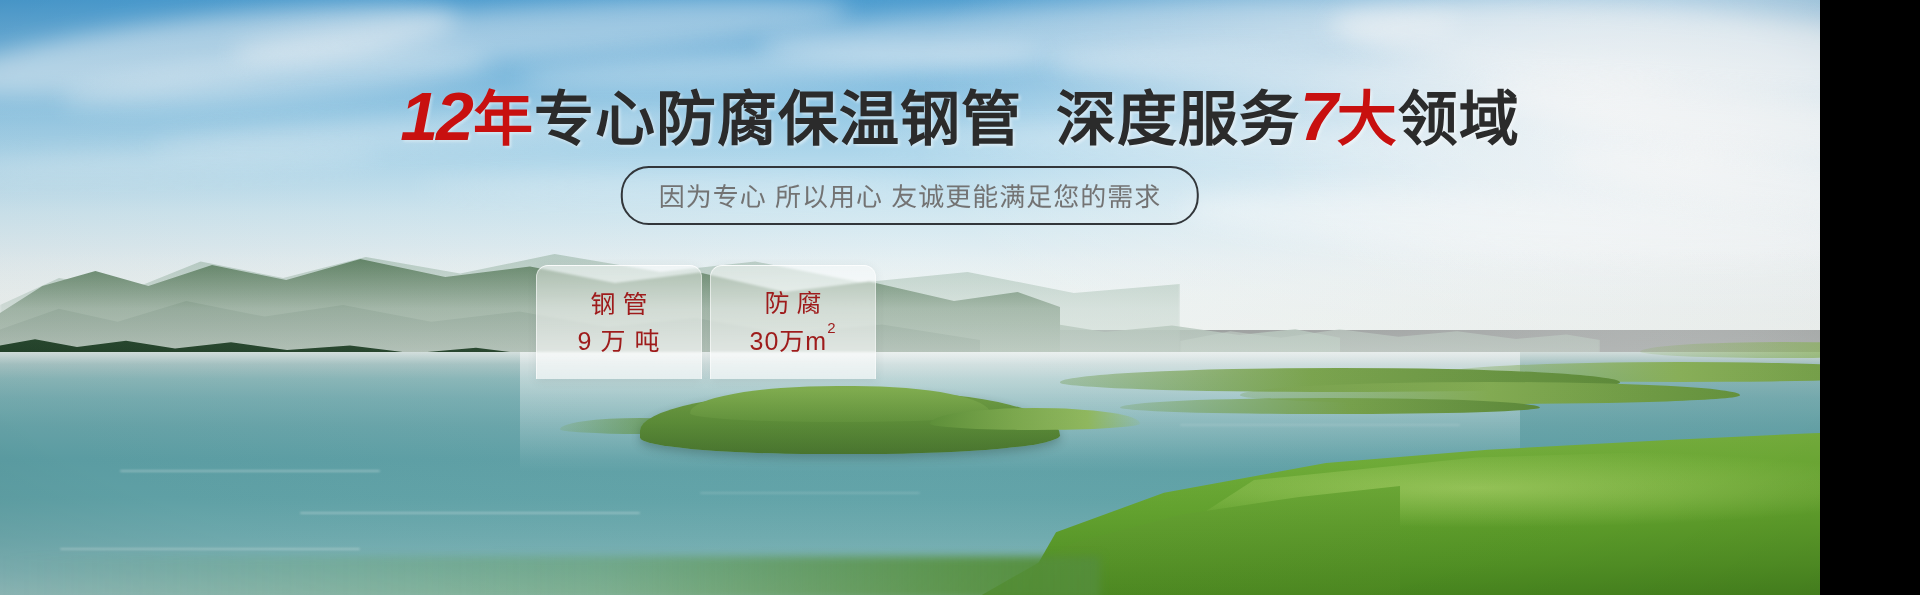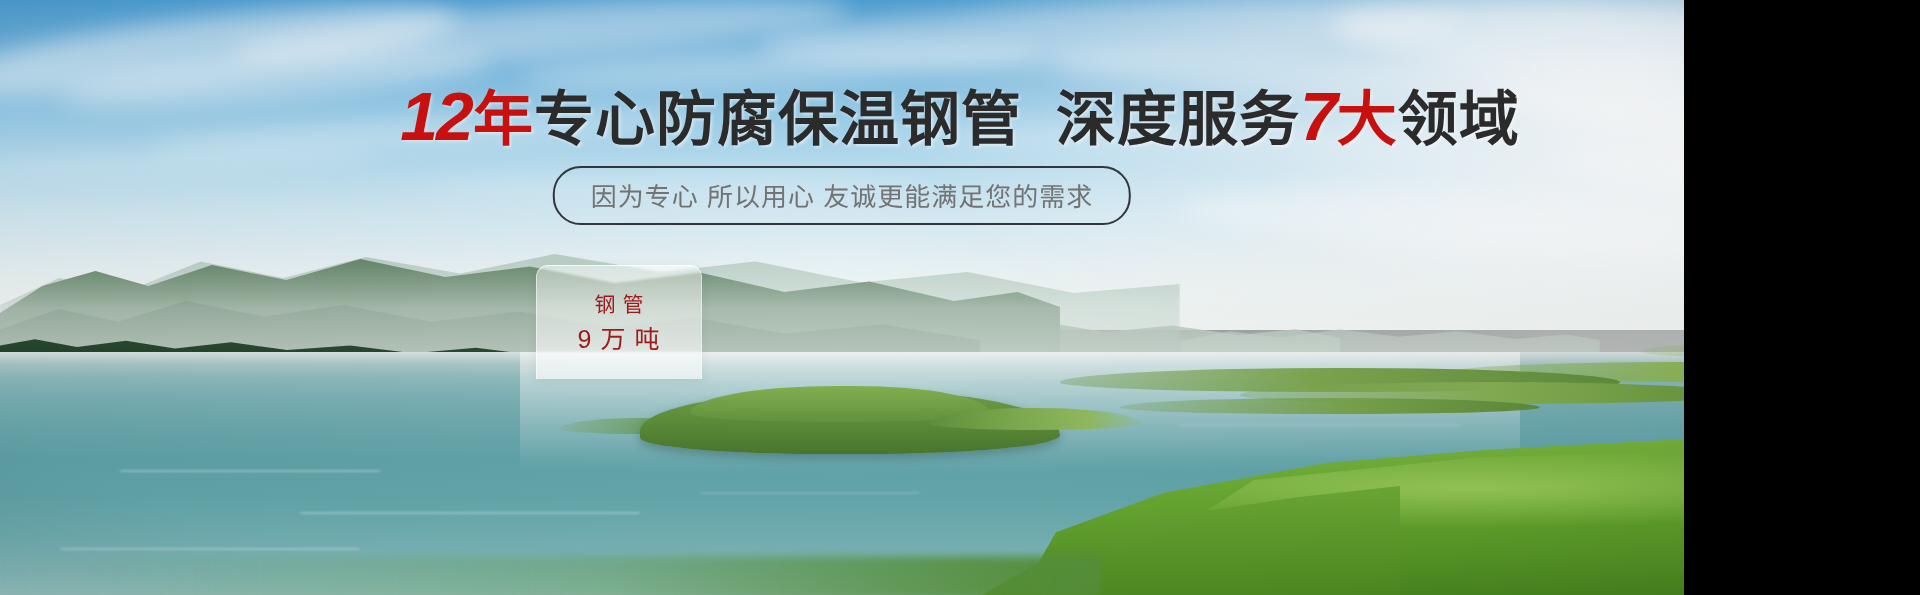--- a/index.html
+++ b/index.html
@@ -1,21 +1,21 @@
 <!DOCTYPE html>
 <html lang="zh-CN"><head>
 <meta charset="utf-8">
 <title>Banner</title>
 <style>
   html,body{margin:0;padding:0;background:#000;}
   body{font-family:"Liberation Sans","DejaVu Sans",sans-serif;}
 
   #banner{
     position:relative;
-    width:1684px;
+    width:1820px;
     height:595px;
     overflow:hidden;
     user-select:none;
   }
 
   
   .bg{position:absolute;inset:0;overflow:hidden;}
 
   
   .sky{
@@ -238,21 +238,21 @@
     border-right:1px solid rgba(255,255,255,.45);
     box-shadow:0 2px 10px rgba(60,80,80,.10);
     display:flex;
     flex-direction:column;
     align-items:center;
     justify-content:center;
     gap:12px;
     backdrop-filter:blur(1px);
   }
   .card-title{
-    font-size:21px;
+    font-size:25px;
     color:#9e1b1b;
     letter-spacing:7px;
     text-indent:7px;
     line-height:1;
   }
   .card-value{
     font-size:25px;
     color:#9e1b1b;
     letter-spacing:1px;
     line-height:1;
@@ -329,17 +329,21 @@
       <span>因为专心 所以用心  友诚更能满足您的需求</span>
     </div>
 
     <div class="cards">
 
       <div class="card">
         <div class="card-title">钢管</div>
         <div class="card-value"><span>9 万 吨</span></div>
       </div>
 
+      <div class="card">
+        <div class="card-title">防腐</div>
+        <div class="card-value"><span>30万m</span><sup>2</sup></div>
+      </div>
 
 
     </div>
   </div>
 </div>
 
 </body></html>

